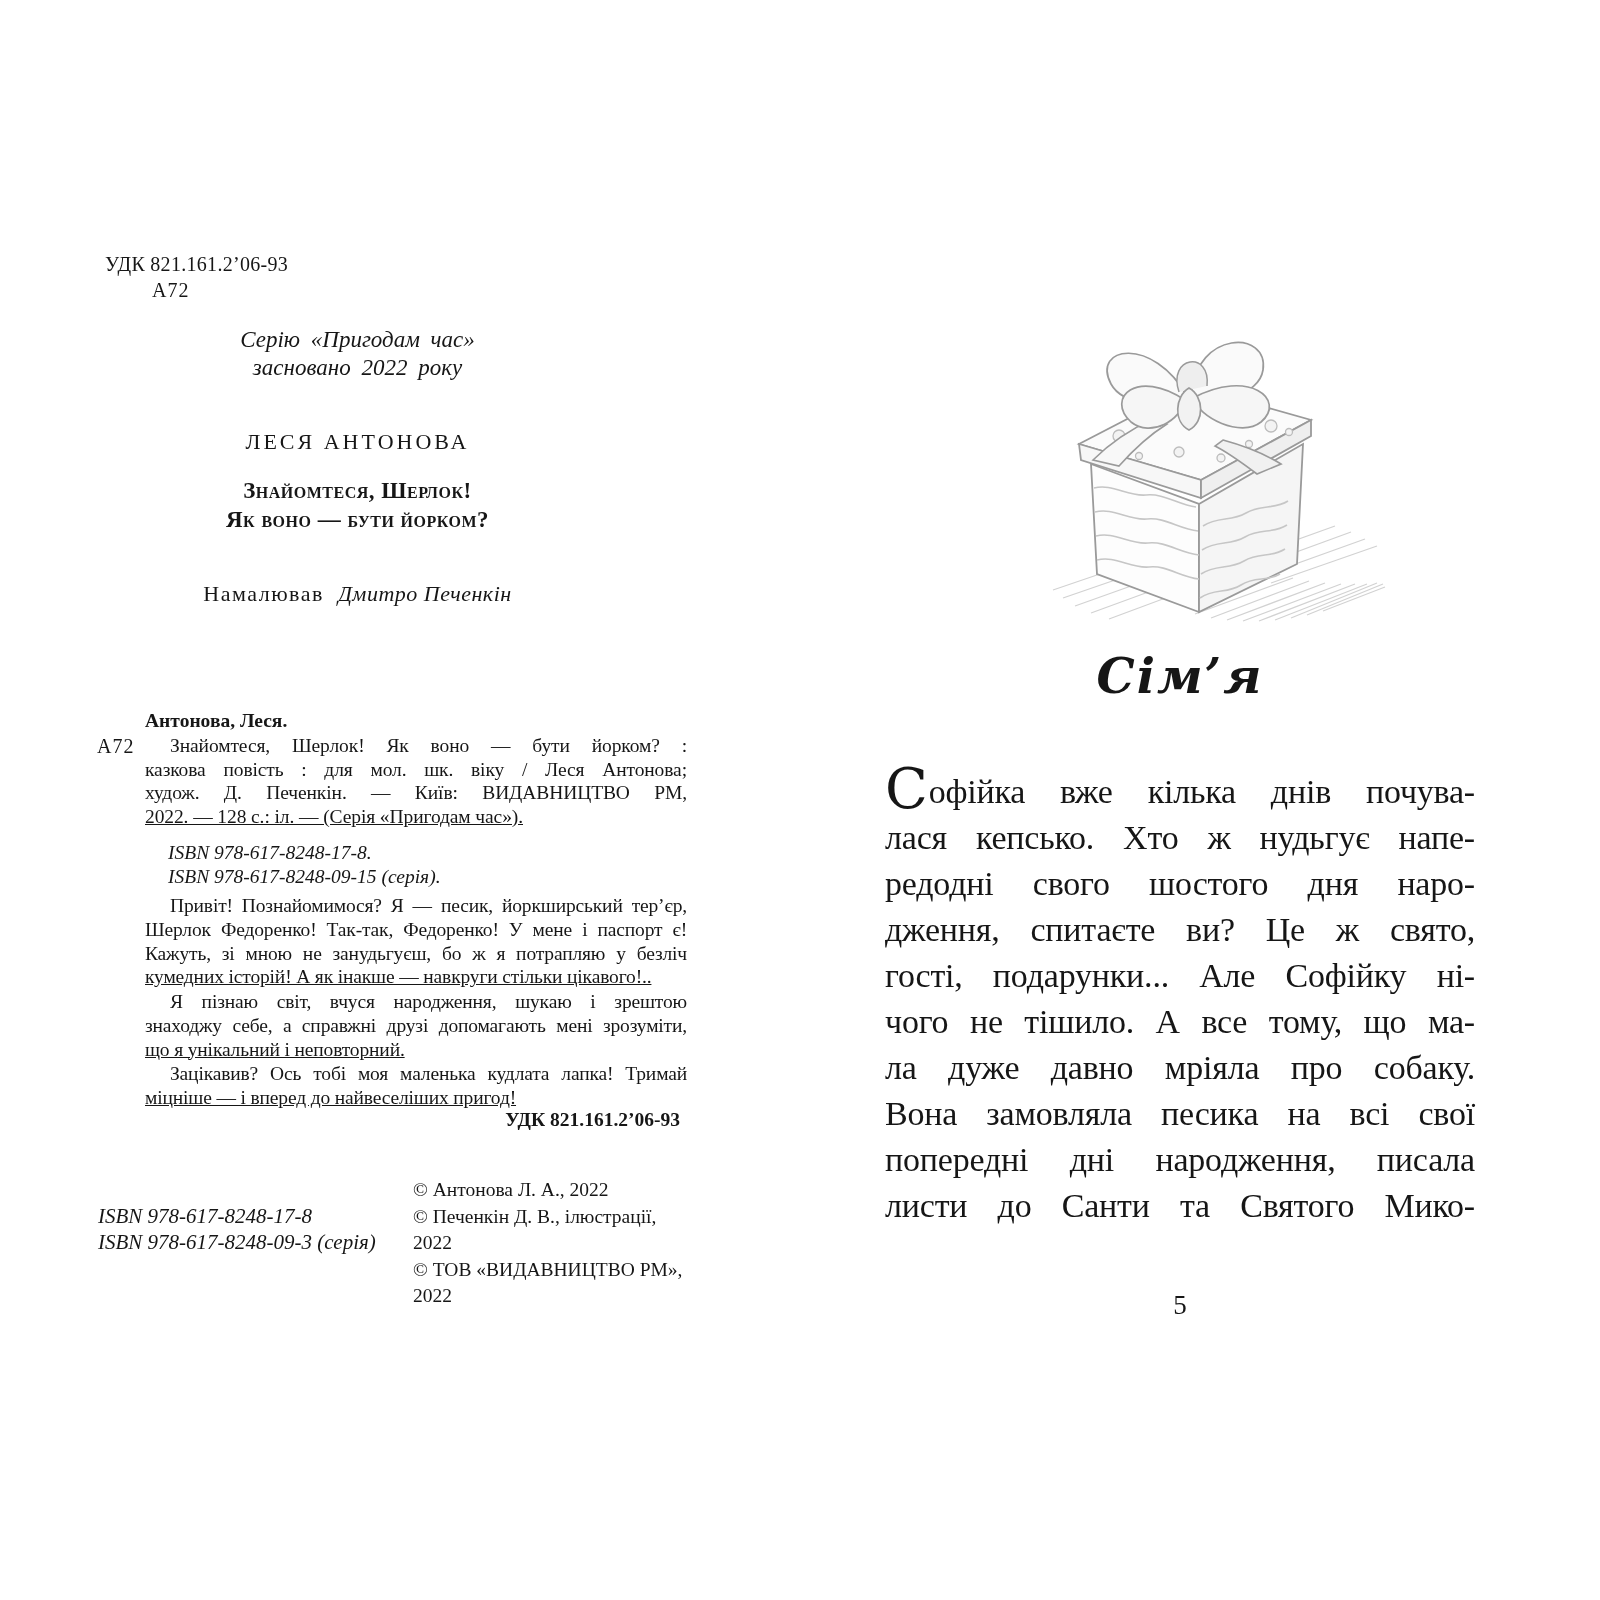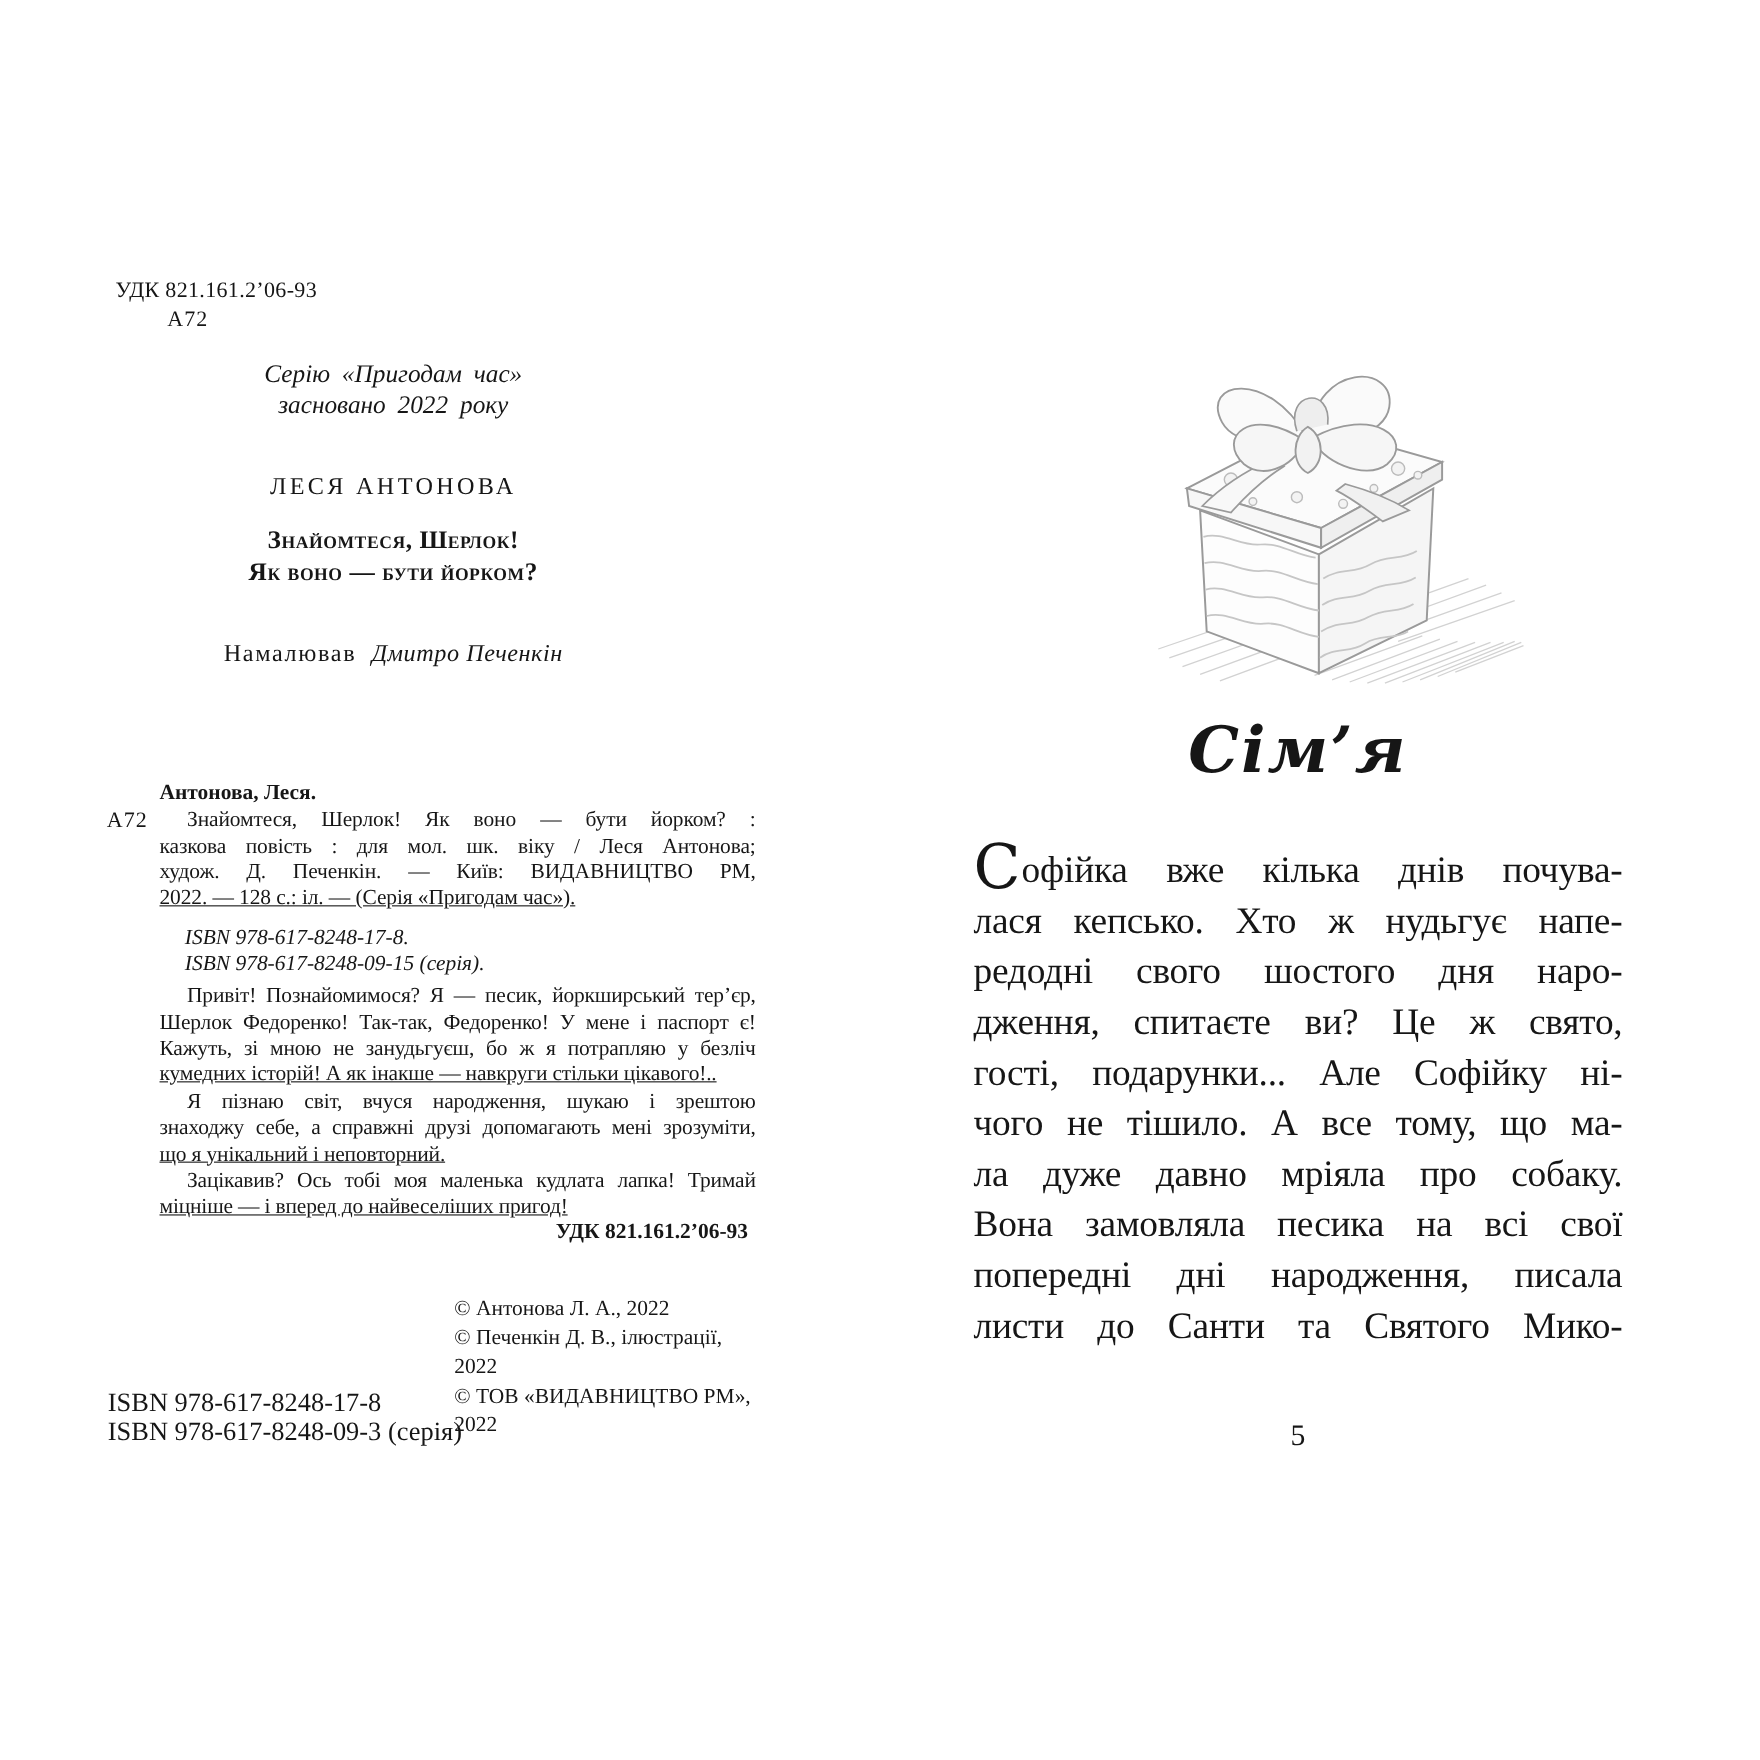--- a/index.html
+++ b/index.html
@@ -21,30 +21,30 @@
   .illustrator{top:581px;left:0;width:525px;text-align:center;font-size:22px;letter-spacing:1.5px;}
   .illustrator .name{font-style:italic;margin-left:14px;letter-spacing:.5px;}
   .card-a72{top:735px;left:2px;font-size:20px;letter-spacing:1px;}
   .card-author{top:710px;left:50px;font-size:19.5px;font-weight:bold;}
   .card-text{top:734px;left:50px;width:542px;font-size:19.5px;line-height:23.6px;letter-spacing:-.1px;}
   .isbn-top{top:841px;left:73px;font-size:19.5px;line-height:24px;font-style:italic;}
   .annot{left:50px;width:542px;font-size:19.5px;line-height:23.8px;letter-spacing:-.15px;}
   .annot.p1{top:894px;} .annot.p2{top:990px;} .annot.p3{top:1062px;}
   .udk-bottom{top:1109px;left:0;width:585px;text-align:right;font-weight:bold;font-size:19.5px;}
   .copyrights{top:1177px;left:318px;font-size:19.5px;line-height:26.5px;}
-  .isbn-bottom{top:1264px;left:3px;font-size:24px;line-height:25.5px;}
+  .isbn-bottom{top:1204px;left:3px;font-size:21px;line-height:25.5px;font-style:italic;}
   
   .jl{text-align:justify;text-align-last:justify;}
   .jlast{text-align:justify;text-align-last:left;text-decoration:underline;}
   .ind{padding-left:25px;}
   
   #right-page{position:absolute;left:885px;top:0;width:590px;height:1600px;}
   .chapter-title{top:648px;left:0;width:590px;text-align:center;
       font-family:"DejaVu Serif",serif;font-style:italic;font-weight:bold;
-      font-size:58px;letter-spacing:2px;}
+      font-size:48px;letter-spacing:2px;}
   .body-text{top:769px;left:0;width:590px;font-size:34px;line-height:46px;letter-spacing:-.2px;}
   .dropcap{font-family:"DejaVu Serif",serif;font-size:56px;line-height:0;position:relative;top:5px;margin-right:1px;}
   .page-num{top:1290px;left:0;width:590px;text-align:center;font-size:27px;}
   .gift{top:322px;left:150px;}
 </style>
 </head>
 <body>
 
 <div id="left-page">
 

